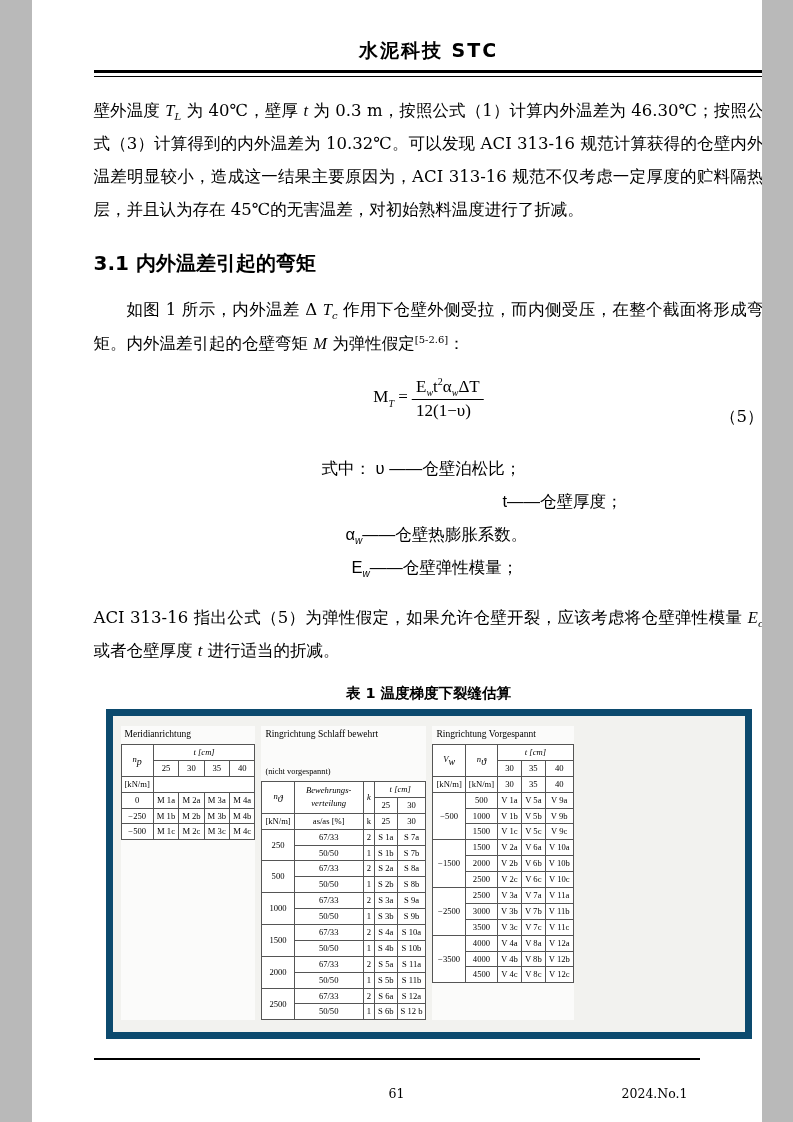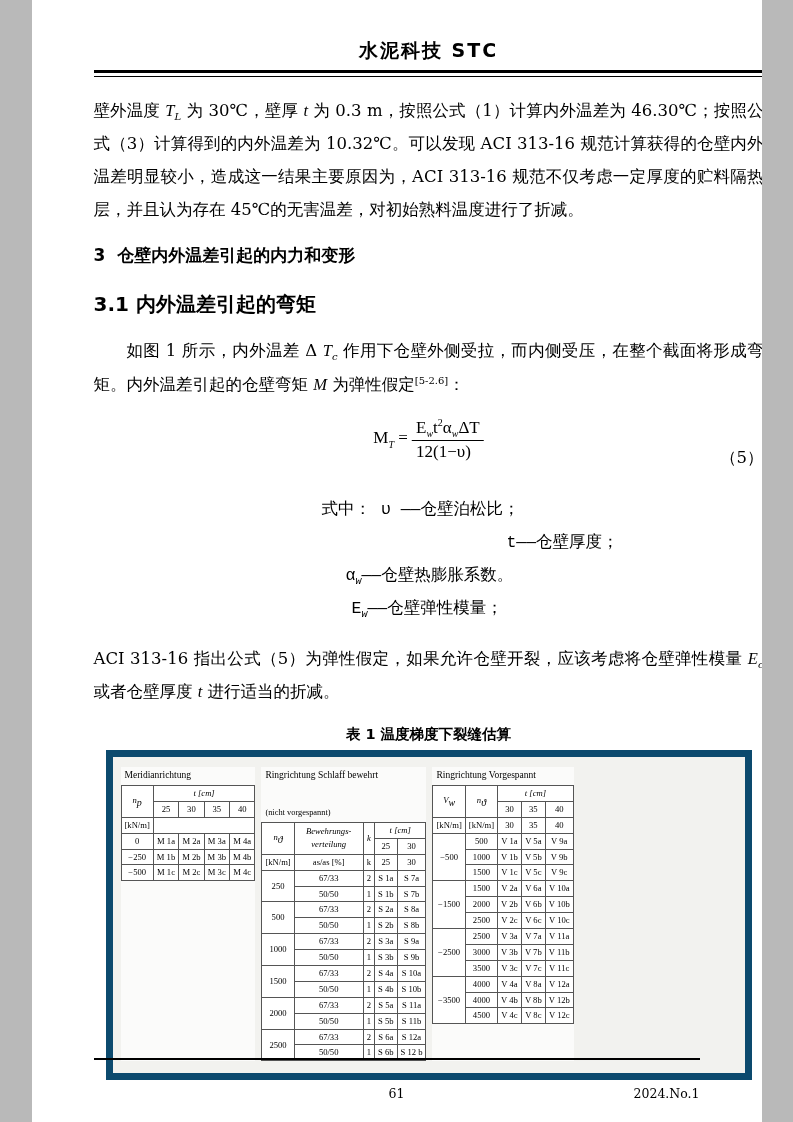--- a/index.html
+++ b/index.html
@@ -111,21 +111,21 @@
   .eqno {
     position: absolute;
     right: 0;
     top: 30px;
     font-size: 16.5px;
     font-family: "DejaVu Serif", serif;
   }
   .wherelines {
     font-size: 16.5px;
     line-height: 2.0;
-    font-family: Liberation Mono, monospace;
+    font-family: Liberation Sans, sans-serif;
   }
   .wl {
     display: block;
     padding-left: 255px;
   }
   .wl.first { padding-left: 228px; }
   .wl.l2 { padding-left: 268px; text-align: center; }
   .wl.l3 { padding-left: 258px; }
   .wl.l4 { padding-left: 252px; }
 
@@ -192,35 +192,34 @@
     font-family: "DejaVu Serif", serif;
     color: #000;
   }
   .footer .pg {
     position: absolute;
     left: 50%;
     transform: translateX(-50%);
   }
   .footer .iss {
     position: absolute;
-    right: 0;
+    right: 12px;
   }
 </style>
 </head>
 <body>
 
 <div class="page">
   <div class="inner">
 
     <div class="journal-header">水泥科技  STC</div>
     <div class="rule-double"></div>
 
-    <p class="para"><span>壁外温度 </span><span class="ital">T</span><span class="sub">L</span><span> 为 30℃，壁厚 </span><span class="ital">t</span><span> 为 0.3 m，按照公式（1）计算内外温差为 46.30℃；按照公式（3）计算得到的内外温差为 10.32℃。可以发现 ACI 313-16 规范计算获得的仓壁内外温差明显较小，造成这一结果主要原因为，ACI 313-16 规范不仅考虑一定厚度的贮料隔热层，并且认为存在 45℃的无害温差，对初始熟料温度进行了折减。</span></p>
-
-    <h2 class="section"><span class="num">3</span><span>仓壁内外温差引起的内力和变形</span></h2>
+    <p class="para"><span>壁外温度 </span><span class="ital">T</span><span class="sub">L</span><span> 为 40℃，壁厚 </span><span class="ital">t</span><span> 为 0.3 m，按照公式（1）计算内外温差为 46.30℃；按照公式（3）计算得到的内外温差为 10.32℃。可以发现 ACI 313-16 规范计算获得的仓壁内外温差明显较小，造成这一结果主要原因为，ACI 313-16 规范不仅考虑一定厚度的贮料隔热层，并且认为存在 45℃的无害温差，对初始熟料温度进行了折减。</span></p>
+
 
     <h3 class="subsection"><span class="num">3.1</span> <span>内外温差引起的弯矩</span></h3>
 
     <p class="para indent"><span>如图 1 所示，内外温差 Δ </span><span class="ital">T</span><span class="sub">c</span><span> 作用下仓壁外侧受拉，而内侧受压，在整个截面将形成弯矩。内外温差引起的仓壁弯矩 </span><span class="ital">M</span><span> 为弹性假定</span><span class="sup">[5-2.6]</span><span>：</span></p>
 
     <div class="formula-row">
       <div class="formula">
         <span>M</span><span class="sub">T</span>
         <span>=</span>
         <span class="frac">

